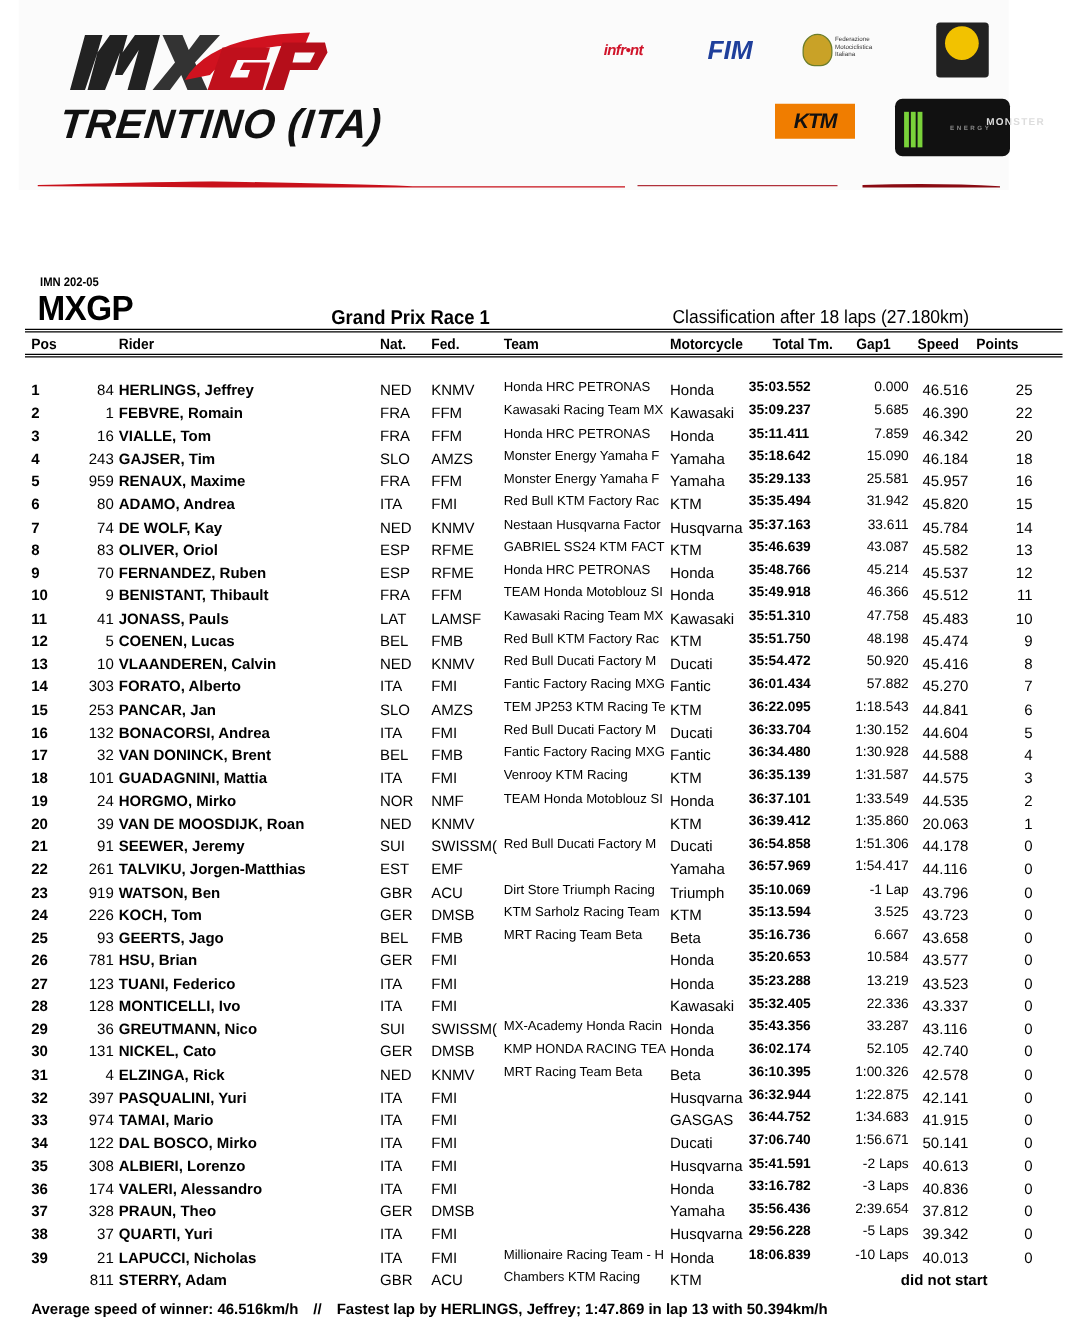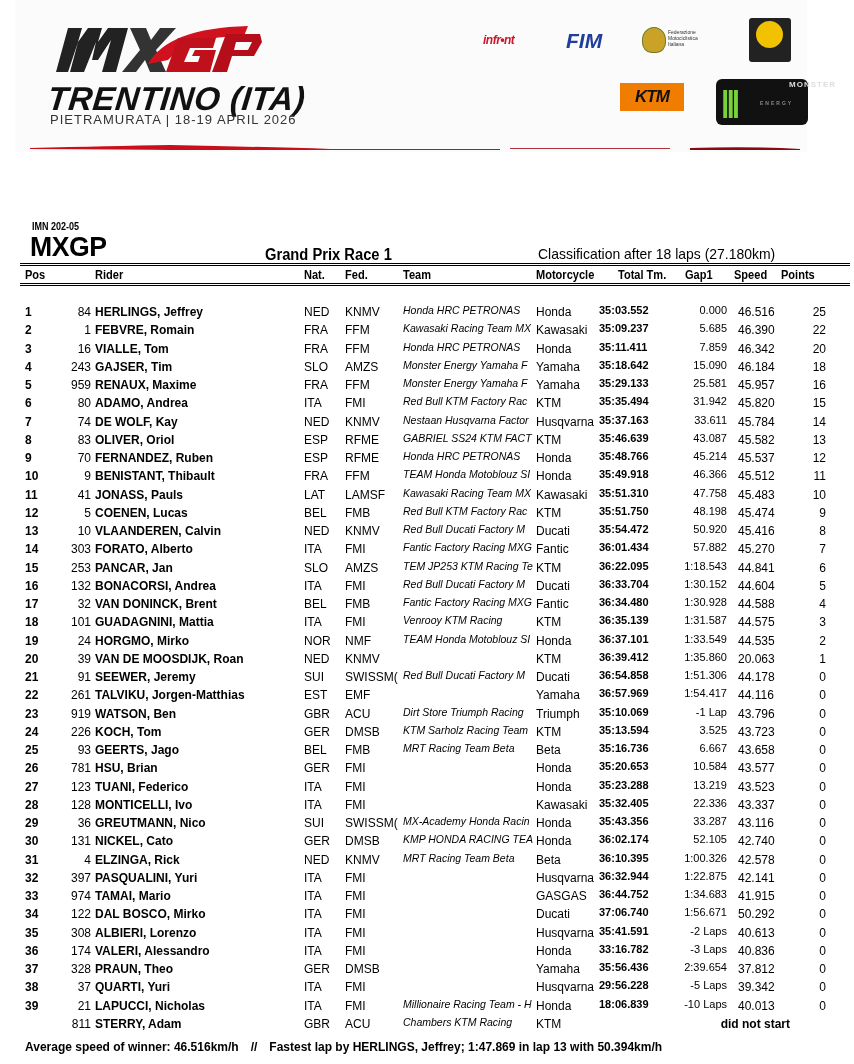--- a/index.html
+++ b/index.html
@@ -14,38 +14,38 @@
   .sp-infront { left:483px; top:33px; color:#d0142a; font-size:12px; letter-spacing:-0.5px; }
   .sp-fim { left:566px; top:29px; color:#1f3f9b; font-size:21px; }
   .sp-fmi { left:642px; top:27px; width:70px; height:30px; }
   .sp-fmi-badge { position:absolute; left:0; top:0; width:22px; height:24px; border-radius:50% 50% 40% 40%; background:#c9a227; border:1px solid #6b7d2a; }
   .sp-fmi-text { position:absolute; left:26px; top:2px; font-size:5px; line-height:6px; color:#333; font-style:normal; font-weight:normal; }
   .sp-moto { left:749px; top:18px; width:42px; height:44px; background:#222; border-radius:3px; }
   .sp-moto-inner { position:absolute; left:7px; top:3px; width:27px; height:27px; border-radius:50%; background:#f2c200; }
   .sp-ktm { left:620px; top:83px; width:64px; height:28px; background:#f07d00; color:#111; font-size:17px; text-align:center; line-height:28px; letter-spacing:-1px; }
   .sp-monster { left:716px; top:79px; width:92px; height:46px; background:#111; border-radius:6px; }
   .sp-monster-m { position:absolute; left:5px; top:4px; color:#7ad23a; font-size:30px; font-weight:bold; font-style:normal; line-height:38px; letter-spacing:-3px; }
-  .sp-monster-t { position:absolute; left:34px; top:1px; color:#ddd; font-size:8px; font-style:normal; letter-spacing:1px;padding-left:39px; }
+  .sp-monster-t { position:absolute; left:34px; top:14px; color:#ddd; font-size:8px; font-style:normal; letter-spacing:1px;padding-left:39px; }
   .sp-monster-e { position:absolute; left:44px; top:21px; color:#888; font-size:5px; font-style:normal; letter-spacing:2px; }
 
   .doc-code { position:absolute; left:32px; top:221px; font-size:10px; font-weight:bold; font-family:"Liberation Sans", sans-serif; transform:scaleX(0.9); transform-origin:left; }
   .class-title { position:absolute; left:30px; top:231px; font-size:28px; font-weight:bold; transform:scaleX(0.95); transform-origin:left; letter-spacing:-0.5px; }
   .race-title { position:absolute; left:265px; top:246px; font-size:16px; font-weight:bold; transform:scaleX(0.92); transform-origin:left; }
   .class-info { position:absolute; left:538px; top:245px; font-size:15px; transform:scaleX(0.93); transform-origin:left; }
   .rule { position:absolute; left:20px; width:830px; height:1px; background:#000; }
   .hdr { position:absolute; top:268px; font-size:12px; font-weight:bold; transform:scaleX(0.92); transform-origin:left; }
 
   .row { position:absolute; left:0; width:854px; height:18px; font-size:12px; }
   .row > span { position:absolute; top:0; white-space:nowrap; }
   .c-pos { left:25px; font-weight:bold; }
   .c-num { left:70px; width:21px; text-align:right; }
   .c-name { left:95px; font-weight:bold; }
   .c-nat { left:304px; }
   .c-fed { left:345px; }
-  .c-team { left:403px; font-size:10.5px; width:132px; overflow:hidden; top:-1px !important;font-style:italic; }
+  .c-team { left:403px; font-size:10.5px; width:132px; overflow:hidden; top:-1px !important; }
   .c-moto { left:536px; }
   .c-time { left:599px; width:78px; font-weight:bold; font-size:11px; top:-1px !important; }
   .c-gap { left:672px; width:55px; text-align:right; font-size:11px; top:-1px !important; }
   .c-speed { left:738px; }
   .c-points { left:790px; width:36px; text-align:right; }
   .c-dns { left:704px; width:86px; text-align:right; font-weight:bold; }
 
   .footer { position:absolute; left:25px; top:1040px; font-size:12px; font-weight:bold; white-space:nowrap; }
   .footer .sep { margin:0 12px; }
 </style>
@@ -56,21 +56,20 @@
   <div class="banner-bg"></div>
   <svg class="logo-mxgp" viewBox="0 0 220 60">
     <polygon points="8,52 20,8 34,8 30,22 40,8 54,8 50,22 60,8 80,8 68,52 54,52 63,20 50,40 44,40 48,22 36,52 22,52 30,22 20,52" fill="#222"></polygon>
     <polygon points="74,52 92,30 82,8 98,8 103,20 112,8 128,8 108,30 118,52 102,52 97,40 88,52" fill="#333"></polygon>
     <path d="M100,44 Q120,8 200,6 L196,16 Q140,16 120,40 Z" fill="#d0121f"></path>
     <polygon points="118,52 130,18 168,18 165,28 142,28 136,42 150,42 152,36 144,36 147,30 168,30 162,52" fill="#c0101c"></polygon>
     <polygon points="164,52 178,14 212,14 214,22 206,36 184,36 179,52" fill="#b50e1a"></polygon>
     <polygon points="188,22 204,22 200,30 186,30" fill="#fbfbfb"></polygon>
   </svg>
   <div class="event-title">TRENTINO (ITA)</div>
-  <div class="event-sub">PIETRAMURATA | 18-19 APRIL 2026</div>
 
   <div class="sponsor sp-infront">infr•nt</div>
   <div class="sponsor sp-fim">FIM</div>
   <div class="sponsor sp-fmi">
     <div class="sp-fmi-badge"></div>
     <div class="sp-fmi-text">
       <div>Federazione</div>
       <div>Motociclistica</div>
       <div>Italiana</div>
     </div>
@@ -545,21 +544,21 @@
     <div class="row" style="top: 907.25px;">
       <span class="c-pos">34</span>
       <span class="c-num">122</span>
       <span class="c-name">DAL BOSCO, Mirko</span>
       <span class="c-nat">ITA</span>
       <span class="c-fed">FMI</span>
       <span class="c-team"></span>
       <span class="c-moto">Ducati</span>
       <span class="c-time">37:06.740</span>
       <span class="c-gap">1:56.671</span>
-      <span class="c-speed">50.292</span>
+      <span class="c-speed">50.141</span>
       <span class="c-points">0</span>
     </div>
     <div class="row" style="top: 925.5px;">
       <span class="c-pos">35</span>
       <span class="c-num">308</span>
       <span class="c-name">ALBIERI, Lorenzo</span>
       <span class="c-nat">ITA</span>
       <span class="c-fed">FMI</span>
       <span class="c-team"></span>
       <span class="c-moto">Husqvarna</span>

